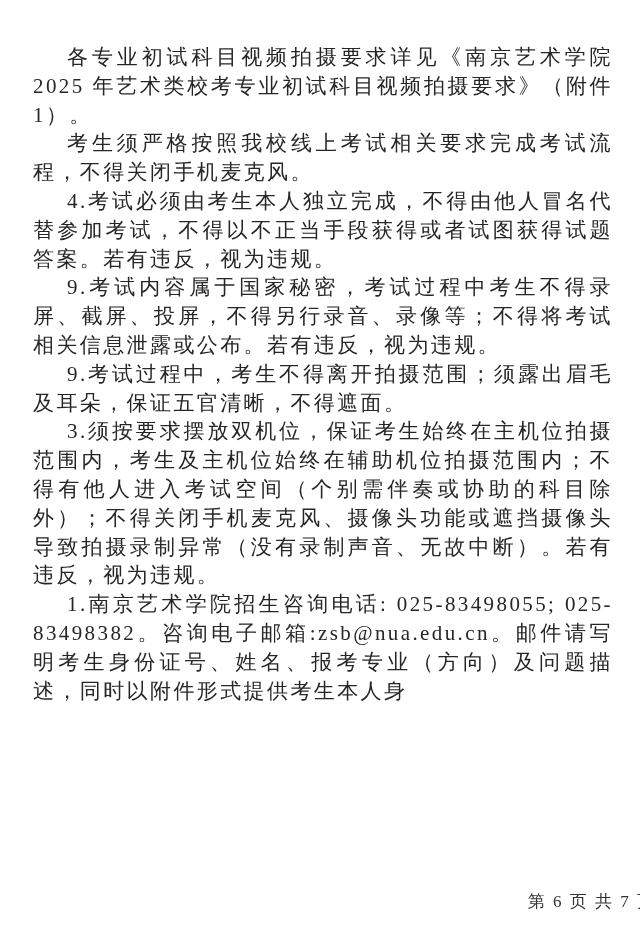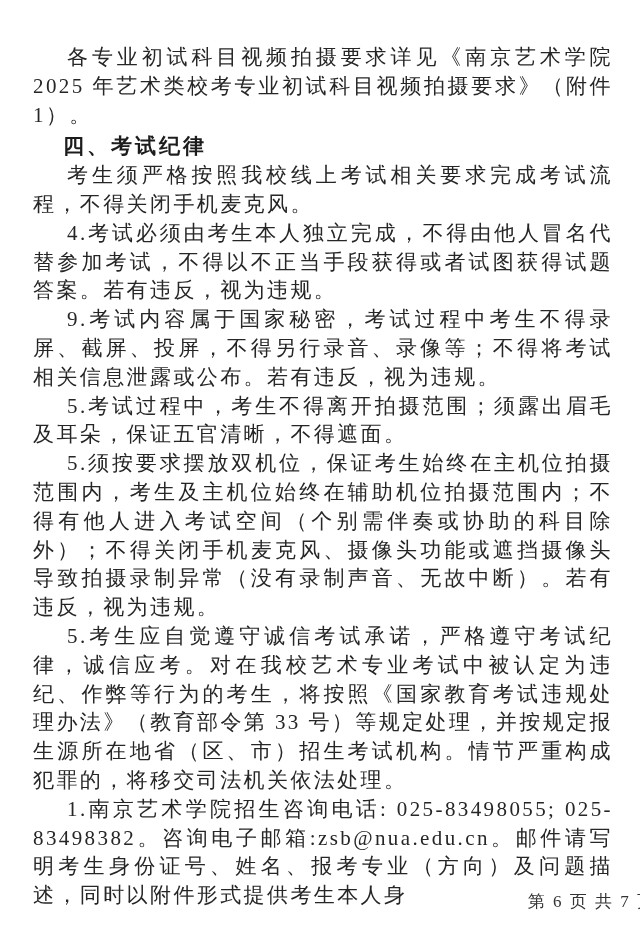--- a/index.html
+++ b/index.html
@@ -50,23 +50,21 @@
     color: #333333;
     font-family: "Liberation Serif", "DejaVu Serif", serif;
   }
 </style>
 </head>
 <body>
 
 <div class="page">
   <div class="content">
     <p class="para">各专业初试科目视频拍摄要求详见《南京艺术学院 2025 年艺术类校考专业初试科目视频拍摄要求》（附件 1）。</p>
-    <p class="heading">四、考试纪律</p>
     <p class="para">考生须严格按照我校线上考试相关要求完成考试流程，不得关闭手机麦克风。</p>
     <p class="para">4.考试必须由考生本人独立完成，不得由他人冒名代替参加考试，不得以不正当手段获得或者试图获得试题答案。若有违反，视为违规。</p>
     <p class="para">9.考试内容属于国家秘密，考试过程中考生不得录屏、截屏、投屏，不得另行录音、录像等；不得将考试相关信息泄露或公布。若有违反，视为违规。</p>
-    <p class="para">5.考试过程中，考生不得离开拍摄范围；须露出眉毛及耳朵，保证五官清晰，不得遮面。</p>
-    <p class="para">5.须按要求摆放双机位，保证考生始终在主机位拍摄范围内，考生及主机位始终在辅助机位拍摄范围内；不得有他人进入考试空间（个别需伴奏或协助的科目除外）；不得关闭手机麦克风、摄像头功能或遮挡摄像头导致拍摄录制异常（没有录制声音、无故中断）。若有违反，视为违规。</p>
-    <p class="para">5.考生应自觉遵守诚信考试承诺，严格遵守考试纪律，诚信应考。对在我校艺术专业考试中被认定为违纪、作弊等行为的考生，将按照《国家教育考试违规处理办法》（教育部令第 33 号）等规定处理，并按规定报生源所在地省（区、市）招生考试机构。情节严重构成犯罪的，将移交司法机关依法处理。</p>
+    <p class="para">9.考试过程中，考生不得离开拍摄范围；须露出眉毛及耳朵，保证五官清晰，不得遮面。</p>
+    <p class="para">3.须按要求摆放双机位，保证考生始终在主机位拍摄范围内，考生及主机位始终在辅助机位拍摄范围内；不得有他人进入考试空间（个别需伴奏或协助的科目除外）；不得关闭手机麦克风、摄像头功能或遮挡摄像头导致拍摄录制异常（没有录制声音、无故中断）。若有违反，视为违规。</p>
     <p class="para">1.南京艺术学院招生咨询电话: 025-83498055; 025-83498382。咨询电子邮箱:zsb@nua.edu.cn。邮件请写明考生身份证号、姓名、报考专业（方向）及问题描述，同时以附件形式提供考生本人身</p>
   </div>
   <div class="footer">第 6 页 共 7 页</div>
 </div>
 
 </body></html>

